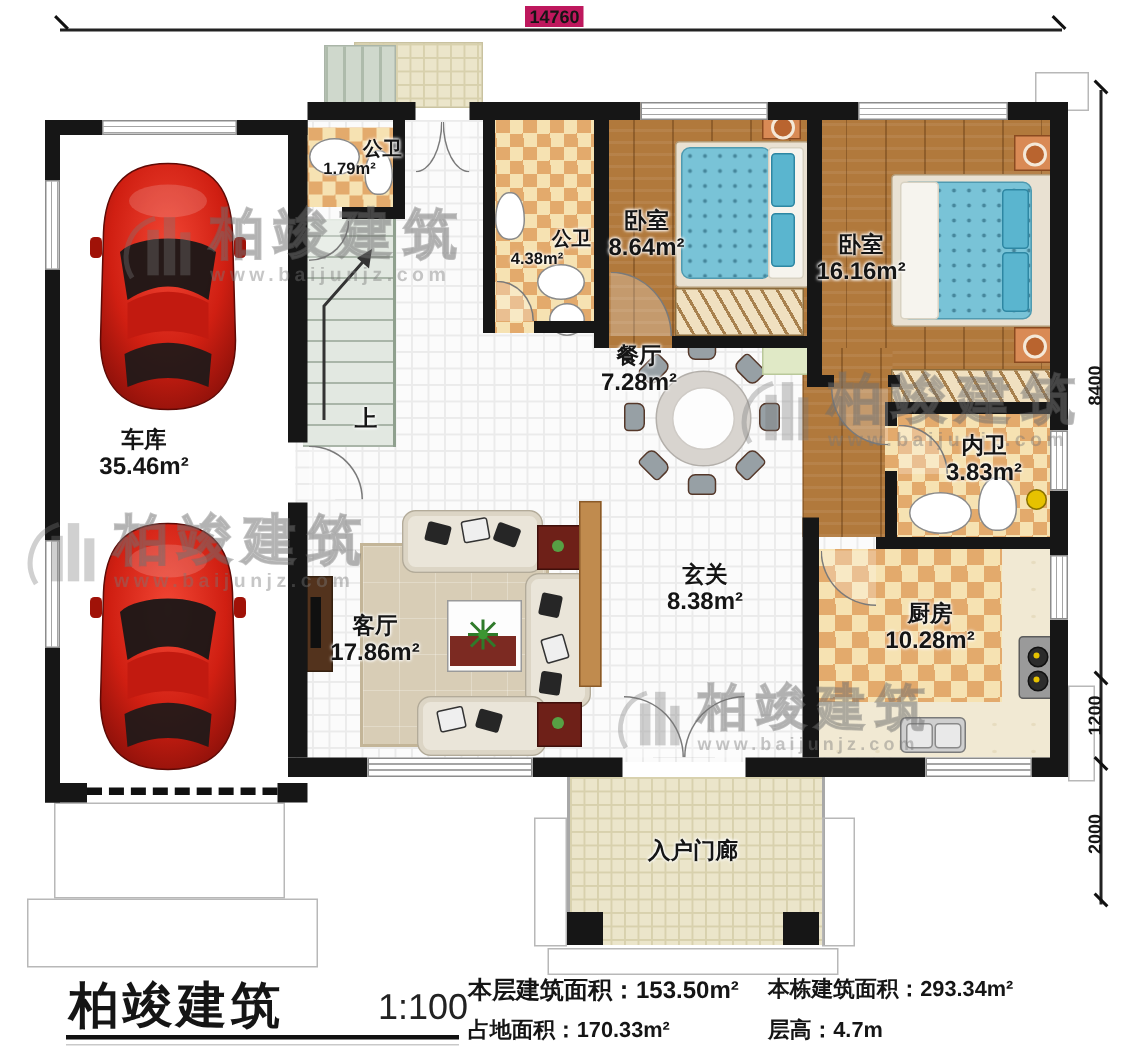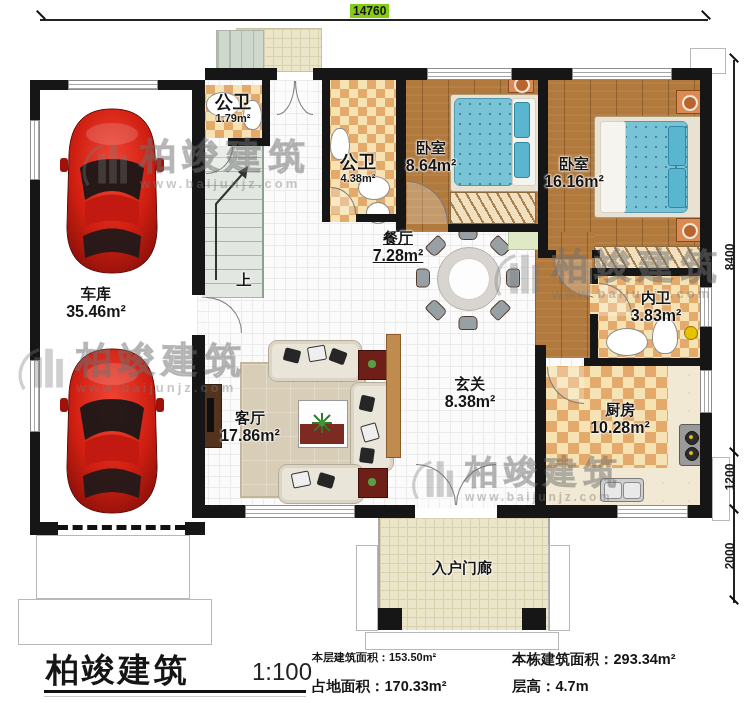--- a/index.html
+++ b/index.html
@@ -36,26 +36,26 @@
   .arc{position:absolute;border:1.6px solid #7a7a7a;box-sizing:border-box;background:rgba(255,255,255,.25);}
   .arc-tr{border-left:none;border-bottom:none;border-top-right-radius:100% 100%;}
   .arc-tl{border-right:none;border-bottom:none;border-top-left-radius:100% 100%;}
   .arc-br{border-left:none;border-top:none;border-bottom-right-radius:100% 100%;}
   .arc-bl{border-right:none;border-top:none;border-bottom-left-radius:100% 100%;}
   
   .rl{position:absolute;text-align:center;font-weight:bold;line-height:1.12;
       text-shadow:0 0 2px #fff,0 0 2px #fff,0 0 3px #fff;}
   .rl .nm{display:block;font-size:15px;}
   .rl .ar{display:block;font-size:16px;}
-  .rl-sm .nm{font-size:18px;}
+  .rl-sm .nm{font-size:13px;text-align:right;}
   .rl-sm .ar{font-size:11px;}
   
   .dimline{position:absolute;background:#222;}
   .tick{position:absolute;width:12px;height:2px;background:#111;transform:rotate(45deg);}
-  .dimlab{position:absolute;font-size:12px;font-weight:bold;background:#84cc16;padding:0 3px;}
+  .dimlab{position:absolute;font-size:12px;font-weight:bold;background:#be185d;padding:0 3px;}
   .dimlabV{transform:rotate(-90deg);text-align:center;background:transparent;}
   .grayrect{position:absolute;border:1px solid #b8b8b8;}
   
   .wm{position:absolute;display:flex;align-items:center;gap:8px;pointer-events:none;}
   .wm .logo{width:54px;height:54px;color:rgba(120,120,120,.35);flex:0 0 auto;}
   .wm .brand{font-size:36px;font-weight:bold;letter-spacing:7px;color:rgba(125,125,125,.20);
              -webkit-text-stroke:1.2px rgba(110,110,110,.42);white-space:nowrap;line-height:1;}
   .wm .url{font-size:13px;font-weight:bold;letter-spacing:3px;color:rgba(120,120,120,.42);white-space:nowrap;}
   
   .ellip{position:absolute;background:#fff;border:1.4px solid #8a8a8a;border-radius:50%;}
@@ -342,21 +342,21 @@
   <div class="rl" style="left:396px;top:140px;width:70px;">
     <span class="nm">卧室</span>
       <span class="ar">8.64m²</span>
     </div>
   <div class="rl" style="left:538px;top:156px;width:72px;">
     <span class="nm">卧室</span>
       <span class="ar">16.16m²</span>
     </div>
   <div class="rl" style="left:230px;top:272px;width:28px;font-size:15px;">
     <span>上</span></div>
-  <div class="rl" style="left:360px;top:230px;width:76px;text-decoration:underline;">
+  <div class="rl" style="left:388px;top:230px;width:76px;">
     <span class="nm">餐厅</span>
       <span class="ar">7.28m²</span>
     </div>
   <div class="rl" style="left:616px;top:290px;width:80px;">
     <span class="nm">内卫</span>
       <span class="ar">3.83m²</span>
     </div>
   <div class="rl" style="left:210px;top:380px;width:80px;margin-top:30px;">
     <span class="nm">客厅</span>
       <span class="ar">17.86m²</span>
@@ -385,21 +385,21 @@
   <div class="tick" style="left:728px;top:599px;"></div>
   <div class="dimlab dimlabV" style="left:702px;top:250px;width:50px;">8400</div>
   <div class="dimlab dimlabV" style="left:702px;top:470px;width:50px;">1200</div>
   <div class="dimlab dimlabV" style="left:702px;top:549px;width:50px;">2000</div>
 
   <div class="abs" style="left:46px;top:648px;font-size:33px;font-weight:bold;letter-spacing:3px;">柏竣建筑</div>
   <div class="abs" style="left:252px;top:658px;font-size:24px;color:#222;">1:100</div>
   <div class="abs" style="left:44px;top:690px;width:262px;height:3px;background:#111;"></div>
   <div class="abs" style="left:44px;top:696px;width:262px;height:1px;background:#c9c9c9;"></div>
 
-  <div class="abs" style="left:312px;top:650px;font-size:11px;font-weight:bold;">
+  <div class="abs" style="left:312px;top:650px;font-size:16px;font-weight:bold;">
     <span>本层建筑面积：</span><span>153.50m²</span></div>
   <div class="abs" style="left:312px;top:677px;font-size:14.5px;font-weight:bold;">
     <span>占地面积：</span><span>170.33m²</span></div>
   <div class="abs" style="left:512px;top:650px;font-size:14.5px;font-weight:bold;">
     <span>本栋建筑面积：</span><span>293.34m²</span></div>
   <div class="abs" style="left:512px;top:677px;font-size:14.5px;font-weight:bold;">
     <span>层高：</span><span>4.7m</span></div>
 
 </div>
 

